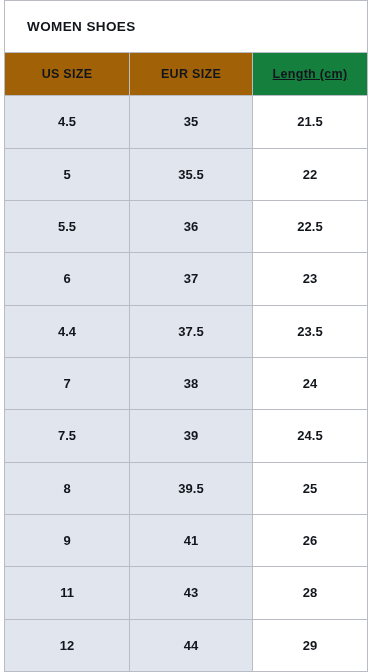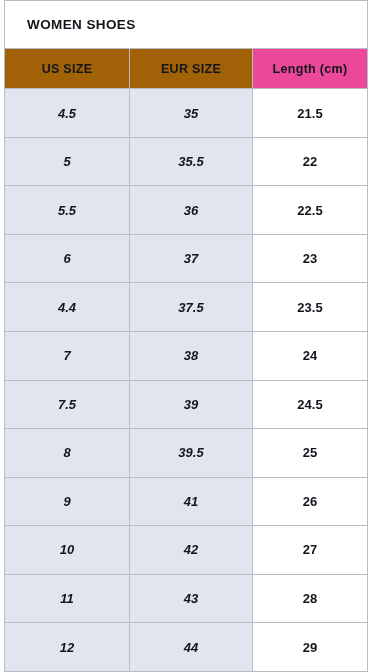--- a/index.html
+++ b/index.html
@@ -55,29 +55,29 @@
   }
 
   
   .head-row th {
     height: 32px;
     font-size: 12.5px;
     font-weight: bold;
     letter-spacing: 0.3px;
   }
   .head-row th.shaded { background: #a16207; }
-  .head-row th.plain  { background: #ec4899; }
+  .head-row th.plain  { background: #15803d; text-decoration: underline; }
 
   
   .data-row td {
     height: 38.6px;
     font-size: 13px;
     font-weight: 600;
   }
-  .data-row td.shaded { background: #e1e5ed; font-style: italic; }
+  .data-row td.shaded { background: #e1e5ed; }
   .data-row td.plain  { background: #ffffff; margin-top: 24px; }
 
   .col-us  { width: 125px; }
   .col-eur { width: 123px; }
   .col-len { width: 115px; }
 </style>
 </head>
 <body>
 
 <div class="chart-frame">
@@ -135,25 +135,20 @@
           <td class="shaded">8</td>
           <td class="shaded">39.5</td>
           <td class="plain">25</td>
         </tr>
         <tr class="data-row">
           <td class="shaded">9</td>
           <td class="shaded">41</td>
           <td class="plain">26</td>
         </tr>
         <tr class="data-row">
-          <td class="shaded">10</td>
-          <td class="shaded">42</td>
-          <td class="plain">27</td>
-        </tr>
-        <tr class="data-row">
           <td class="shaded">11</td>
           <td class="shaded">43</td>
           <td class="plain">28</td>
         </tr>
         <tr class="data-row">
           <td class="shaded">12</td>
           <td class="shaded">44</td>
           <td class="plain">29</td>
         </tr>
       </tbody>

